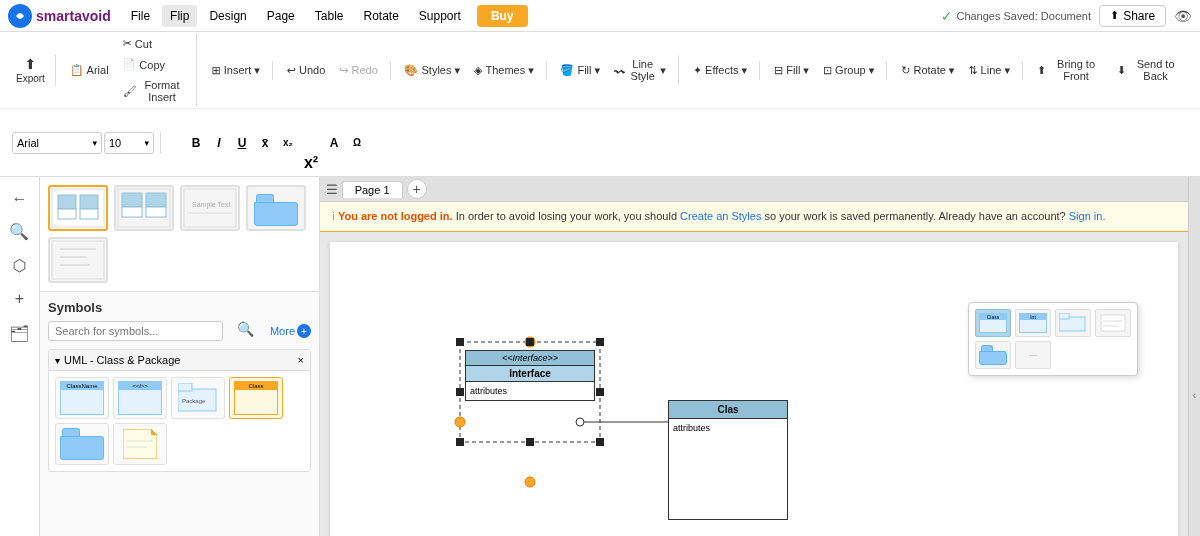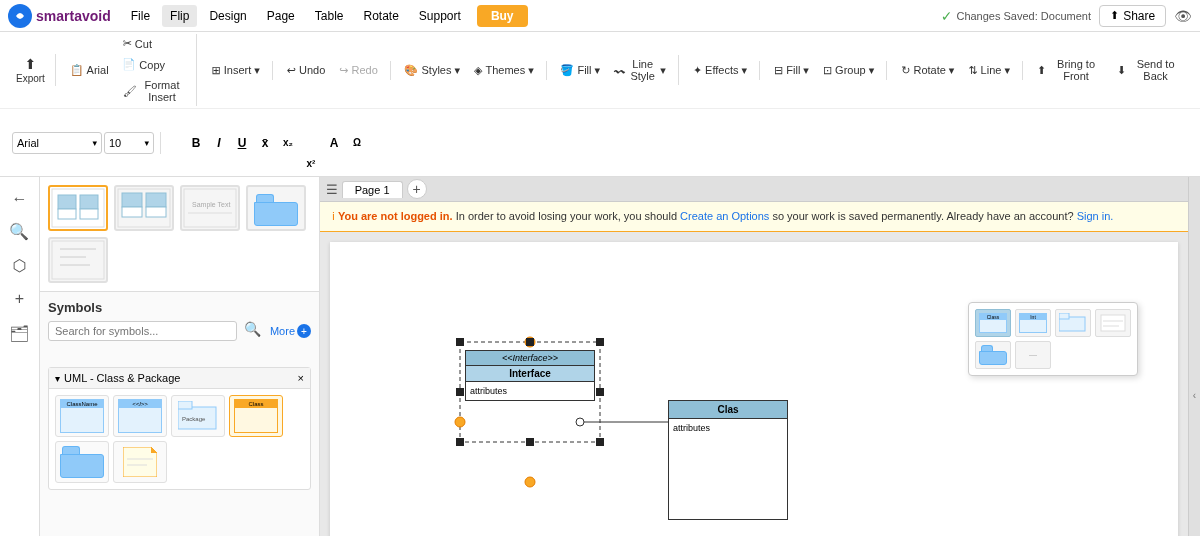--- a/index.html
+++ b/index.html
@@ -243,22 +243,22 @@
       overflow-y: auto;
     }
     .symbols-title {
       font-size: 13px;
       font-weight: bold;
       color: #333;
       margin-bottom: 6px;
     }
     .symbols-search-row {
       display: flex;
-      gap: 8px;
-      margin-bottom: 26px;
+      gap: 15px;
+      margin-bottom: 8px;
     }
     .symbols-search {
       flex: 1;
       border: 1px solid #ccc;
       border-radius: 3px;
       padding: 3px 6px;
       font-size: 11px;
     }
     .more-btn {
       background: none;
@@ -645,21 +645,21 @@
         <span style="flex:1; font-size:11px;">10</span>
         <span style="font-size:9px;">▾</span>
       </div>
     </div>
     <div class="ribbon-group format-btns">
       <button class="fmt-btn" style="font-weight:bold;">B</button>
       <button class="fmt-btn" style="font-style:italic;">I</button>
       <button class="fmt-btn" style="text-decoration:underline;">U</button>
       <button class="fmt-btn">x̄</button>
       <button class="fmt-btn" style="font-size:10px;">x₂</button>
-      <button class="fmt-btn" style="font-size:10px;margin-top:41px;">x²</button>
+      <button class="fmt-btn" style="font-size:16px;margin-top:41px;">x²</button>
       <button class="fmt-btn" style="font-weight:bold;">A</button>
       <button class="fmt-btn" style="font-size:10px;">Ω</button>
     </div>
   </div>
 </div>
 
 <div id="main">
 
   <div id="left-sidebar">
     <button class="sidebar-icon-btn">←</button>
@@ -790,21 +790,21 @@
     <div id="canvas-tabs">
       <span class="tab-list-icon">☰</span>
       <div class="canvas-tab">Page 1</div>
       <div class="add-tab-btn">+</div>
     </div>
 
     <div id="warning-banner">
       <span style="color:#f57c00;">ℹ</span>
       <strong>You are not logged in.</strong>
       <span> In order to avoid losing your work, you should </span>
-      <a href="#">Create an Options</a>
+      <a href="#">Create an Styles</a>
       <span> so your work is saved permanently. Already have an account?</span>
       <a href="#">Sign in.</a>
     </div>
 
     <div id="canvas-surface">
       <svg width="100%" height="100%" style="position:absolute; top:0; left:0; pointer-events:none;">
 
         <line x1="250" y1="180" x2="340" y2="180" stroke="#333" stroke-width="1"></line>
         <circle cx="250" cy="180" r="4" fill="white" stroke="#333"></circle>
 

